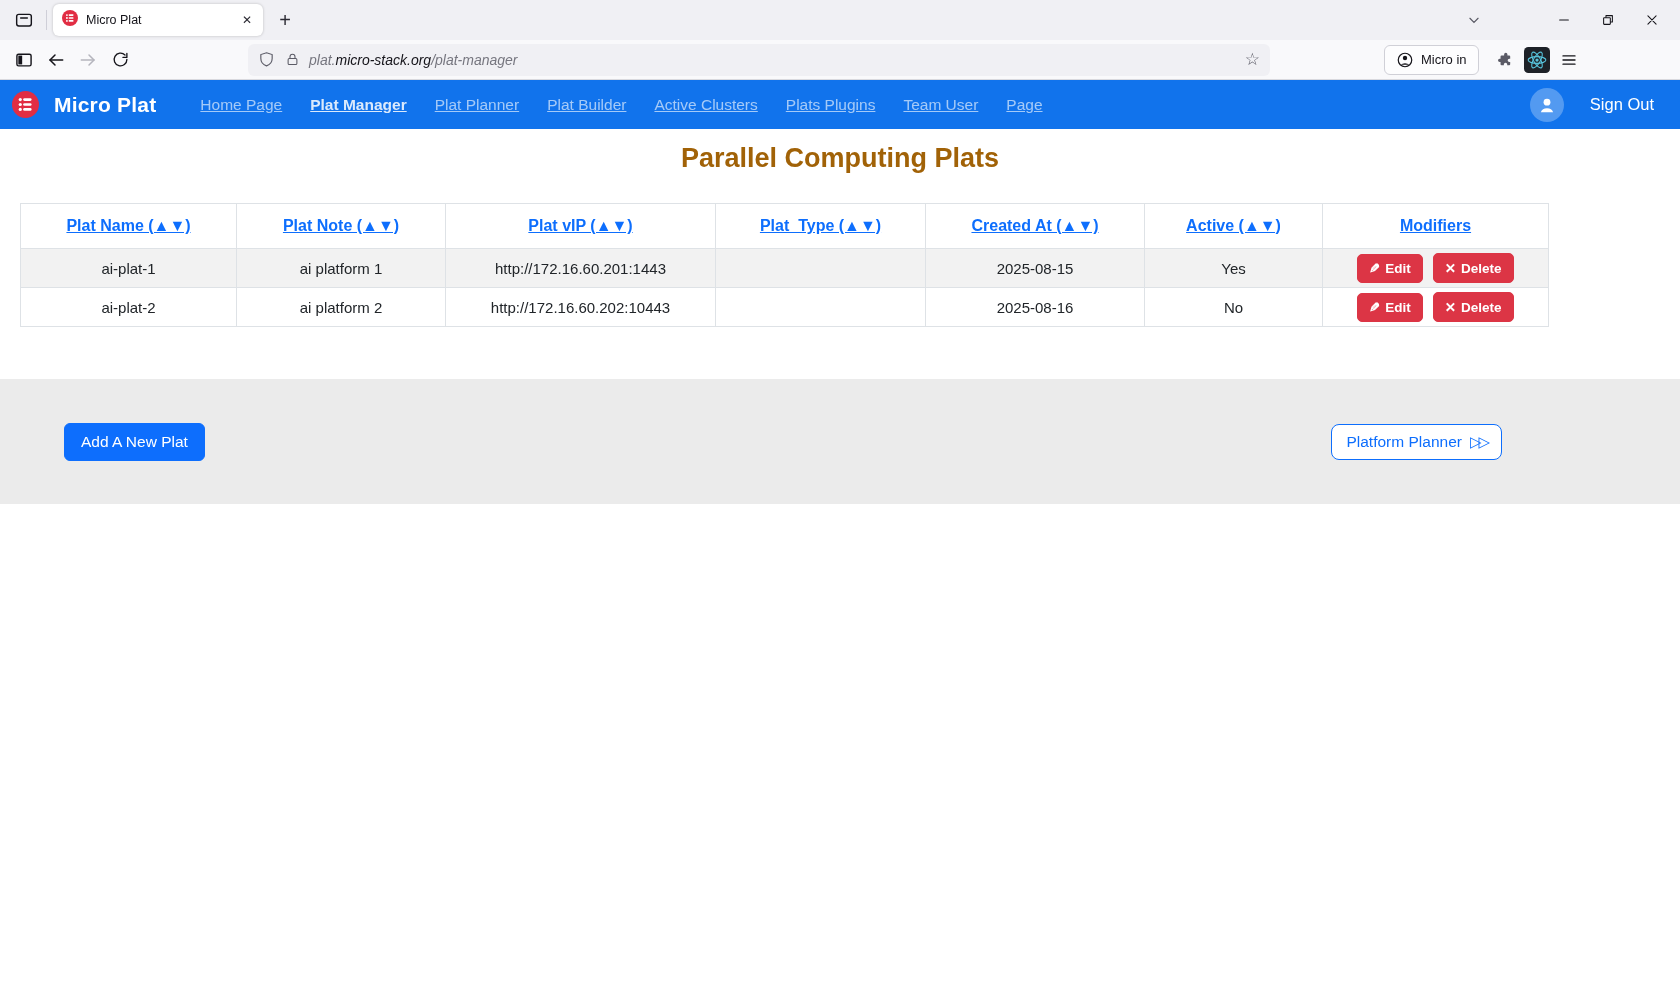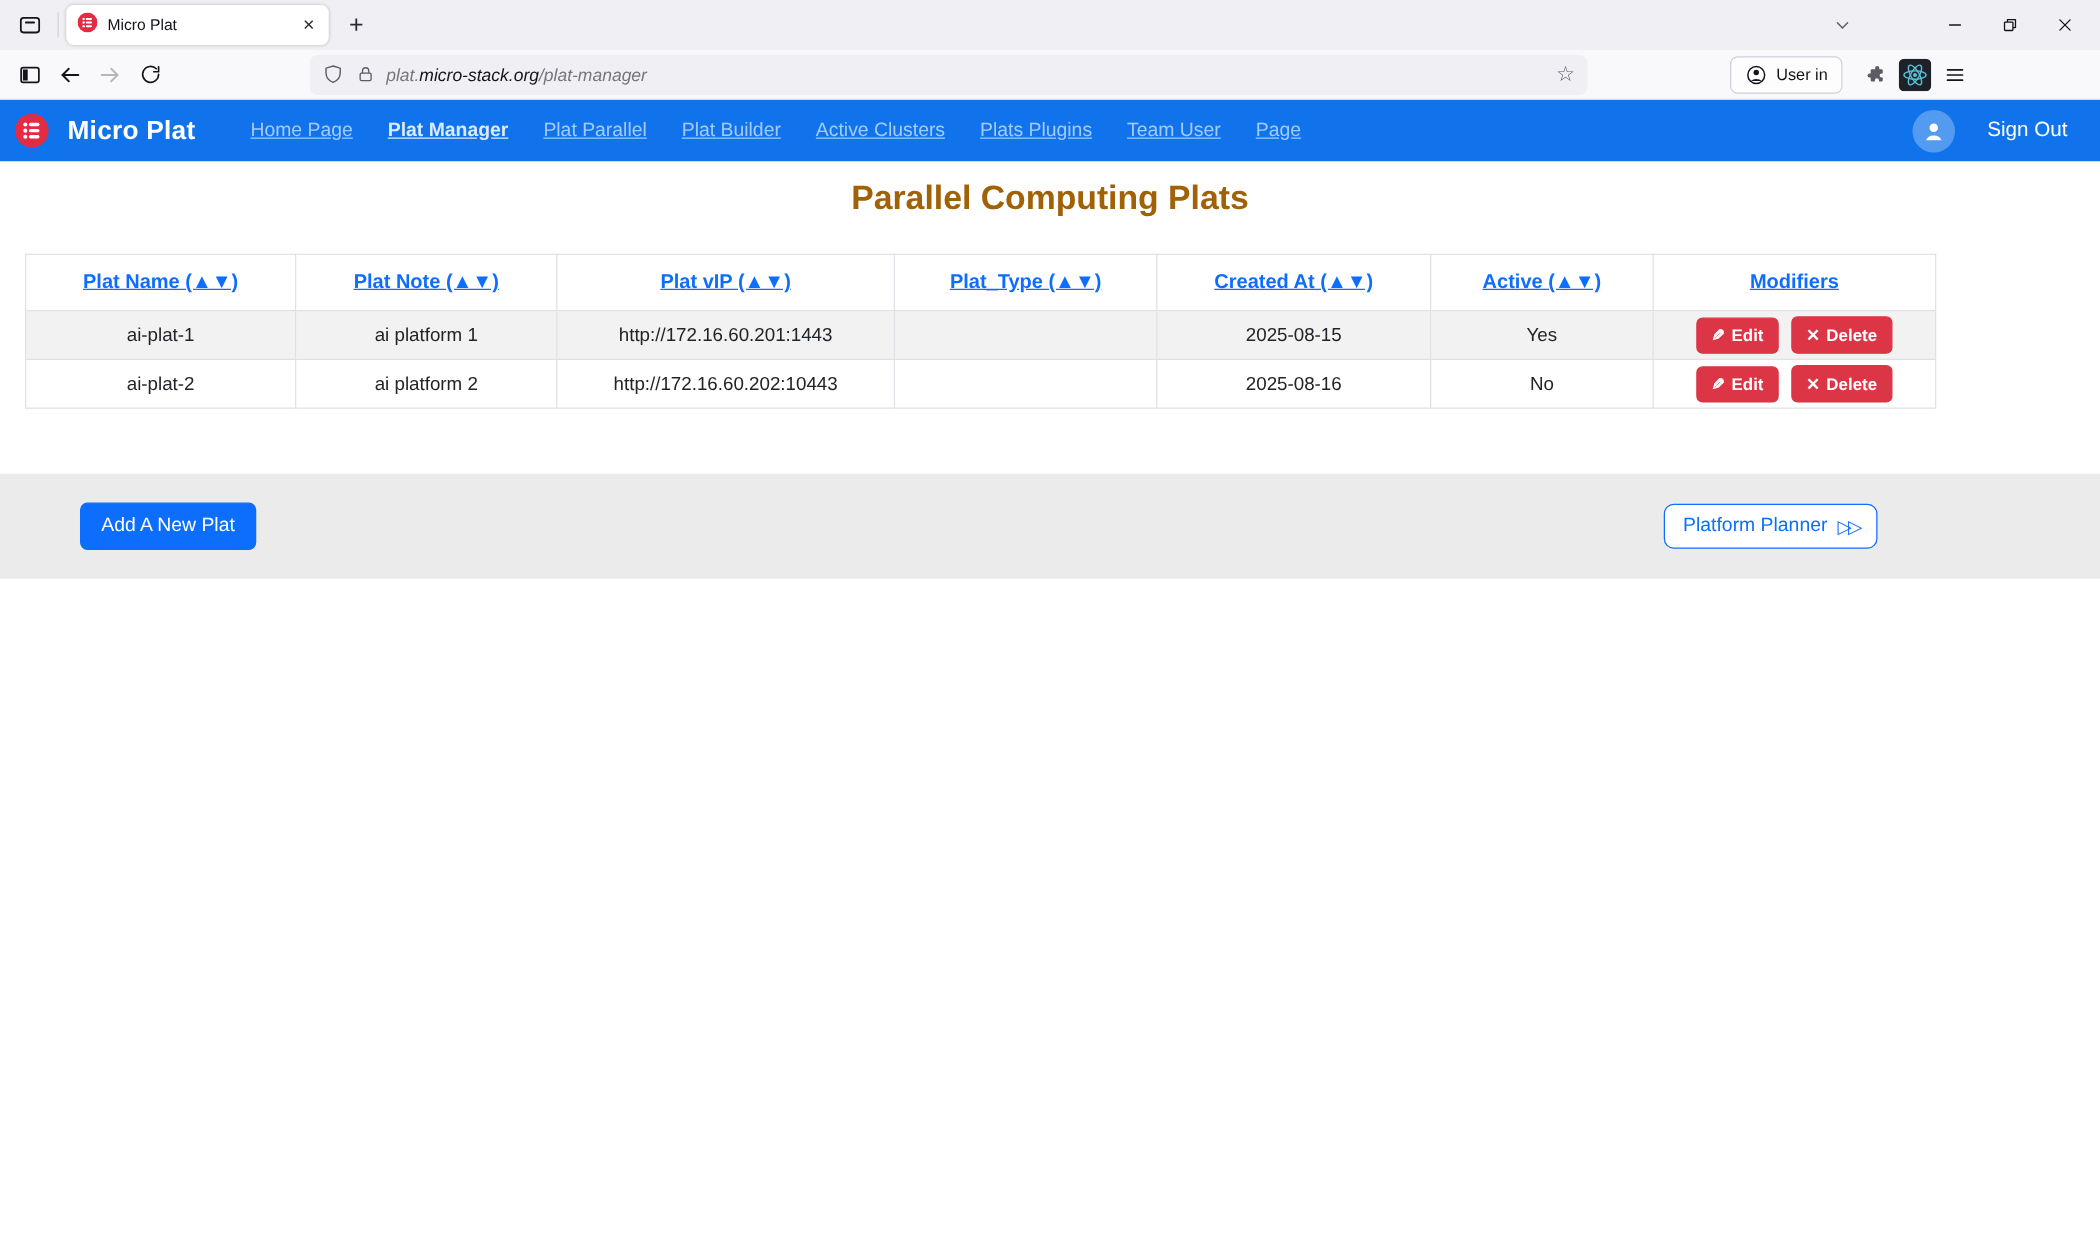--- a/index.html
+++ b/index.html
@@ -89,21 +89,21 @@
   .btn-danger {
     display: inline-flex; align-items: center; gap: 5px;
     background: #dc3545; color: #fff; font-weight: 700; font-size: 13.5px;
     border: 1px solid #dc3545; border-radius: 5px; padding: 6px 11px; margin: 0 5px;
     cursor: pointer; font-family: inherit;
   }
   .pencil-glyph { display: inline-block; transform: scaleX(-1); font-size: 13px; }
 
   
   .band {
-    margin-top: 52px; height: 84px; background: #ebebeb;
+    margin-top: 52px; height: 125px; background: #ebebeb;
     display: flex; align-items: center; justify-content: space-between;
     padding: 0 178px 0 64px;
   }
   .btn-primary {
     background: #0d6efd; color: #fff; border: 1px solid #0d6efd;
     border-radius: 6px; font-size: 15.5px; padding: 9px 16px; cursor: pointer;
     font-family: inherit;
   }
   .btn-outline {
     background: #fff; color: #0d6efd; border: 1px solid #0d6efd;
@@ -208,21 +208,21 @@
   </div>
 
   <div class="signin-btn">
     <span style="display:flex;">
       <svg width="18" height="18" viewBox="0 0 24 24" fill="none" stroke="#15141a" stroke-width="1.6">
         <circle cx="12" cy="12" r="9"></circle>
         <circle cx="12" cy="9.3" r="2.9" fill="#15141a" stroke="none"></circle>
         <path d="M6.2 18.3a7.6 5.8 0 0 1 11.6 0z" fill="#15141a" stroke="none"></path>
       </svg>
     </span>
-    <span>User in</span>
+    <span>Micro in</span>
   </div>
 
   <div class="chrome-btn" style="margin-left:10px;">
     <svg width="19" height="19" viewBox="0 0 24 24">
         <path fill="#5b5b66" d="M13.6 3.5a2.1 2.1 0 0 0-2.1 2.1v1.2H8.3A1.3 1.3 0 0 0 7 8.1v2.9H5.9a2.1 2.1 0 1 0 0 4.2H7v2.7A1.3 1.3 0 0 0 8.3 19.2h2.9v-1.1a2.1 2.1 0 1 1 4.2 0v1.1h2.5a1.3 1.3 0 0 0 1.3-1.3v-2.7h-1.1a2.1 2.1 0 1 1 0-4.2h1.1V8.1a1.3 1.3 0 0 0-1.3-1.3h-2.2V5.6a2.1 2.1 0 0 0-2.1-2.1z"></path>
       </svg>
   </div>
   <div class="chrome-btn">
     <svg class="react-icon" viewBox="0 0 24 24">
       <rect width="24" height="24" rx="4" fill="#1e2228"></rect>
@@ -252,21 +252,21 @@
           <rect x="6.6" y="7.2" width="5" height="1.6" rx="0.8" fill="#fff"></rect>
         <circle cx="4.9" cy="10.9" r="0.95" fill="#fff"></circle>
           <rect x="6.6" y="10.1" width="5" height="1.6" rx="0.8" fill="#fff"></rect>
       </svg>
     </span>
     <span class="brand">Micro Plat</span>
   </div>
   <div class="nav-links">
     <a class="nav-link">Home Page</a>
     <a class="nav-link active">Plat Manager</a>
-    <a class="nav-link">Plat Parallel</a>
+    <a class="nav-link">Plat Planner</a>
     <a class="nav-link">Plat Builder</a>
     <a class="nav-link">Active Clusters</a>
     <a class="nav-link">Plats Plugins</a>
     <a class="nav-link">Team User</a>
     <a class="nav-link">Page</a>
   </div>
   <div class="nav-right">
     <div class="avatar">
       <svg width="20" height="20" viewBox="0 0 24 24">
         <circle cx="12" cy="8.6" r="4.1" fill="#fff"></circle>

